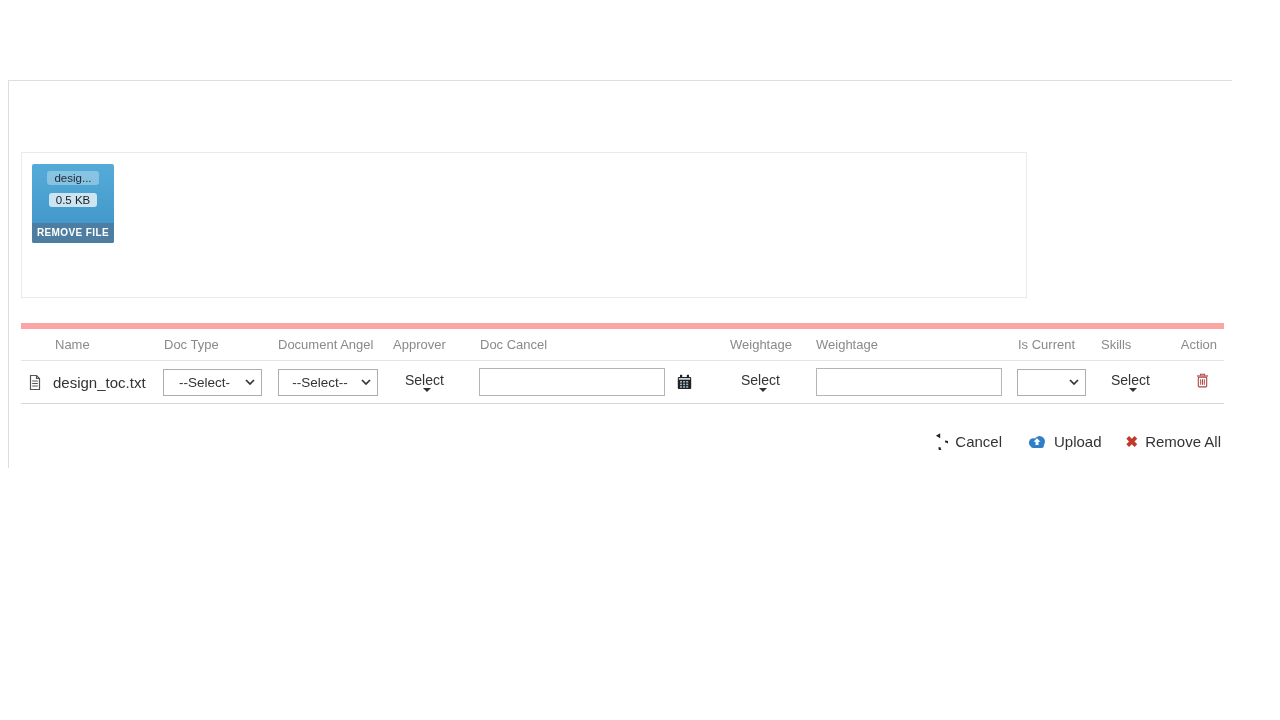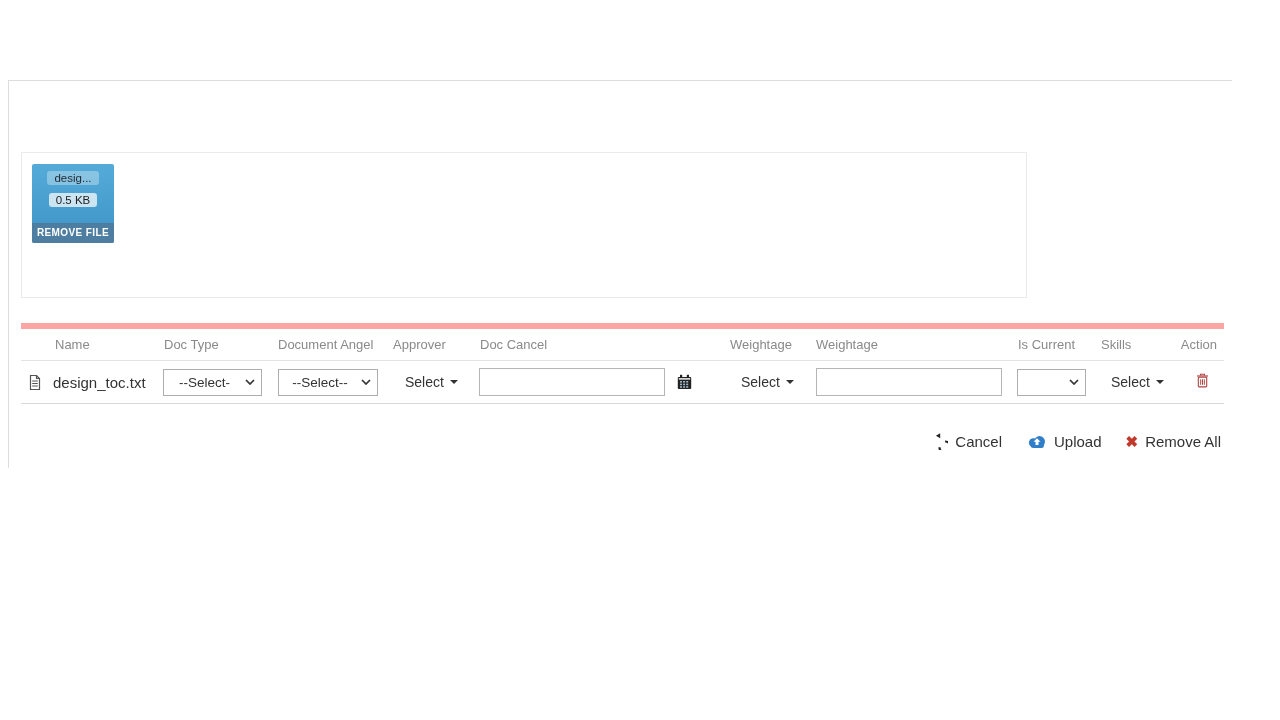--- a/index.html
+++ b/index.html
@@ -56,21 +56,21 @@
   .select-wrap { position:relative; display:inline-block; }
   .select-wrap select { appearance:none; -webkit-appearance:none; -moz-appearance:none;
     border:1px solid #adadad; border-radius:0; background:#fff; color:#333;
     height:27px; font-size:13.5px; font-family:inherit; text-align:center;
     text-align-last:center; padding:0 22px 0 6px; width:100%; cursor:pointer; }
   .select-wrap .chev { position:absolute; right:7px; top:50%;
     margin-top:-3px; pointer-events:none; display:block; }
   .w-doc { width:99px; } .w-doc2 { width:100px; } .w-cur { width:69px; margin-left:3px; }
 
   .link-select { display:inline-flex; align-items:center; background:none;
-    border:none; font-family:inherit; font-size:14px; color:#333; cursor:pointer; }
+    border:none; font-family:inherit; font-size:14px; color:#333; cursor:pointer;flex-direction:column; }
   .caret { display:inline-block; width:0; height:0; margin-left:6px;
     border-left:4px solid transparent; border-right:4px solid transparent;
     border-top:4px solid #333; }
   .p4{padding-left:12px;} .p6{padding-left:30px;} .p9{padding-left:15px;}
 
   .txt-input { border:1px solid #b5b5b5; height:28px; width:186px;
     font-size:13.5px; font-family:inherit; padding:0 6px; color:#333; }
   .cal-btn { background:none; border:none; margin-left:12px; cursor:pointer;
     display:inline-flex; align-items:center; padding:0; }
 

